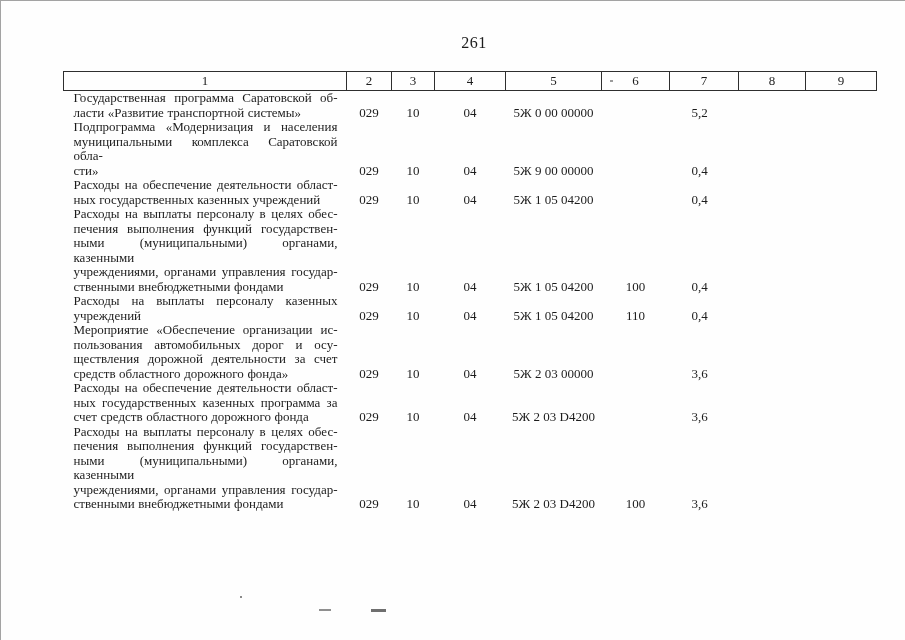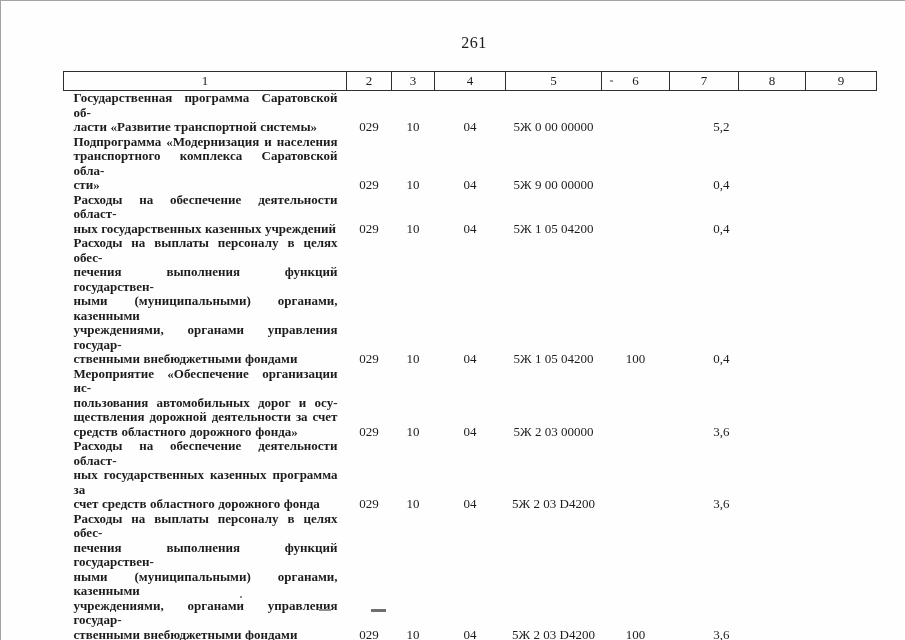--- a/index.html
+++ b/index.html
@@ -54,25 +54,24 @@
     vertical-align: bottom;
     font-size: 13px;
     padding: 0;
   }
   tr.body-row td.name { padding: 0 9px 0 10px; }
   .ln {
     line-height: 14.5px;
     min-height: 14.5px;
     text-align: justify;
     word-spacing: 0.3px;
-    font-weight: bold;
   }
   .ln.j { text-align-last: justify; }
   td.num { text-align: center; line-height: 14.5px; }
-  td.amount { text-align: right; padding-right: 9px !important; }
+  td.amount { padding-right: 9px !important; }
   .artifact { position: absolute; }
 </style>
 </head>
 <body>
 
 <div class="page">
 
   <div class="page-number">261</div>
 
   <table class="budget">
@@ -109,21 +108,21 @@
           <td class="num">04</td>
           <td class="num">5Ж 0 00 00000</td>
           <td class="num"></td>
           <td class="num amount">5,2</td>
           <td class="num"></td>
           <td class="num"></td>
         </tr>
         <tr class="body-row">
           <td class="name">
             <div class="ln j">Подпрограмма «Модернизация и населения</div>
-            <div class="ln j">транспортного комплекса Саратовской обла-</div>
+            <div class="ln j">муниципальными комплекса Саратовской обла-</div>
             <div class="ln">сти»</div>
           </td>
           <td class="num">029</td>
           <td class="num">10</td>
           <td class="num">04</td>
           <td class="num">5Ж 9 00 00000</td>
           <td class="num"></td>
           <td class="num amount">0,4</td>
           <td class="num"></td>
           <td class="num"></td>
@@ -154,20 +153,34 @@
           <td class="num">10</td>
           <td class="num">04</td>
           <td class="num">5Ж 1 05 04200</td>
           <td class="num">100</td>
           <td class="num amount">0,4</td>
           <td class="num"></td>
           <td class="num"></td>
         </tr>
         <tr class="body-row">
           <td class="name">
+            <div class="ln j">Расходы на выплаты персоналу казенных</div>
+            <div class="ln">учреждений</div>
+          </td>
+          <td class="num">029</td>
+          <td class="num">10</td>
+          <td class="num">04</td>
+          <td class="num">5Ж 1 05 04200</td>
+          <td class="num">110</td>
+          <td class="num amount">0,4</td>
+          <td class="num"></td>
+          <td class="num"></td>
+        </tr>
+        <tr class="body-row">
+          <td class="name">
             <div class="ln j">Мероприятие «Обеспечение организации ис-</div>
             <div class="ln j">пользования автомобильных дорог и осу-</div>
             <div class="ln j">ществления дорожной деятельности за счет</div>
             <div class="ln">средств областного дорожного фонда»</div>
           </td>
           <td class="num">029</td>
           <td class="num">10</td>
           <td class="num">04</td>
           <td class="num">5Ж 2 03 00000</td>
           <td class="num"></td>

